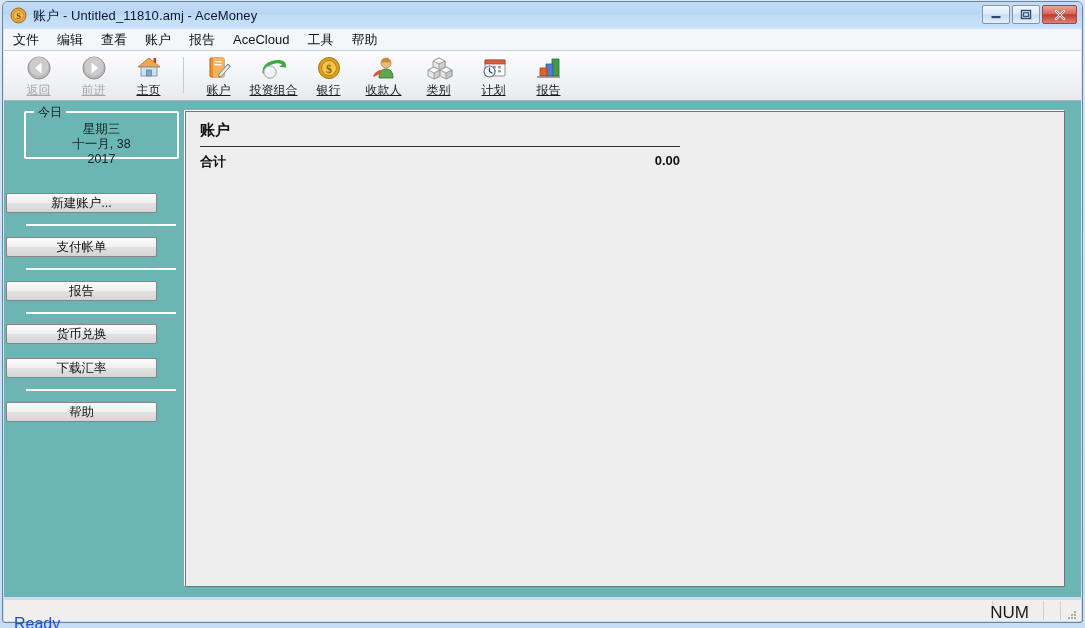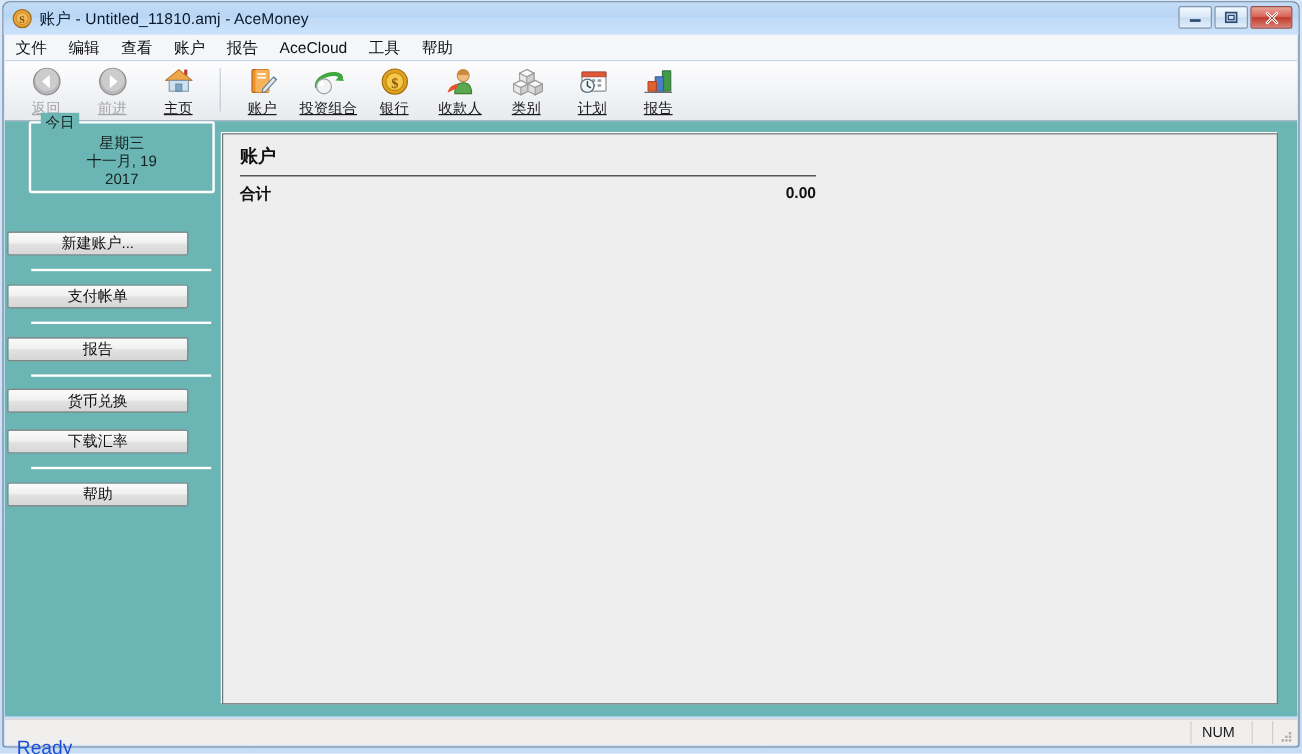--- a/index.html
+++ b/index.html
@@ -162,23 +162,23 @@
 
   
   #sidebar {
     position: absolute;
     left: 0; top: 0;
     width: 181px;
     height: 496px;
   }
   #today-group {
     position: absolute;
-    left: 20px; top: 0;
+    left: 20px; top: 10px;
     width: 155px;
-    height: 60px;
+    height: 48px;
     border: 2px solid #ffffff;
     border-radius: 2px;
     box-sizing: border-box;
   }
   #today-label {
     position: absolute;
     left: 8px; top: -9px;
     background: #6bb6b5;
     padding: 0 4px;
     font-size: 12px;
@@ -277,21 +277,21 @@
   #status-text {
     position: absolute;
     left: 10px; top: 3px;
     font-size: 16px;
     color: #1d4ed8;
     margin-top: 12px;
   }
   #status-num {
     position: absolute;
     right: 52px; top: 3px;
-    font-size: 12px;
+    font-size: 17px;
     color: #1a1a1a;
   }
   .status-div {
     position: absolute;
     top: 1px;
     width: 1px;
     height: 19px;
     background: #d2cec9;
   }
   #status-grip {
@@ -494,21 +494,21 @@
   </div>
 
   <div id="client">
 
     <div id="sidebar">
 
       <div id="today-group">
         <div id="today-label">今日</div>
         <div id="today-date">
           <div>星期三</div>
-          <div>十一月, 19</div>
+          <div>十一月, 38</div>
           <div>2017</div>
         </div>
       </div>
 
       <div class="side-btn" style="top:92px;">新建账户...</div>
       <div class="side-sep" style="top:123px;"></div>
 
       <div class="side-btn" style="top:136px;">支付帐单</div>
       <div class="side-sep" style="top:167px;"></div>
 

